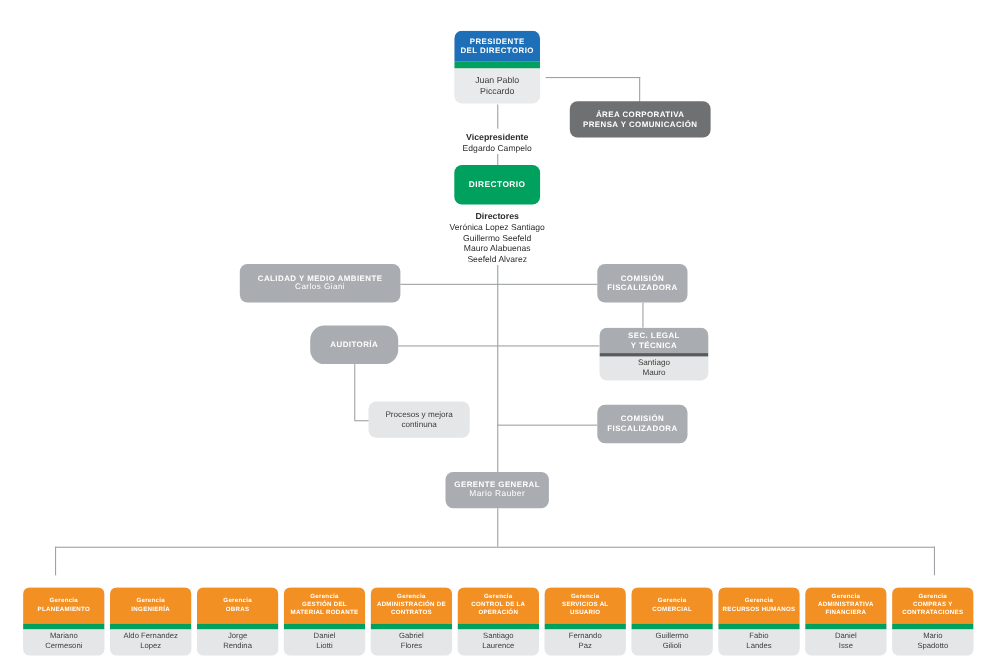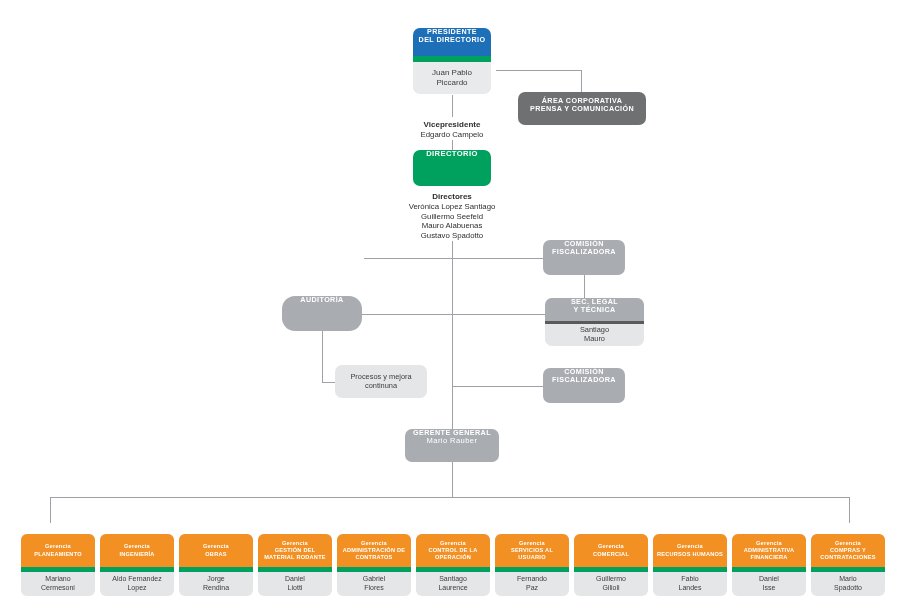--- a/index.html
+++ b/index.html
@@ -33,20 +33,21 @@
     border-radius: 7px;
     overflow: hidden;
     text-align: center;
   }
   .box .hdr {
     font-weight: bold;
     letter-spacing: 0.4px;
     line-height: 1.18;
     display: flex;
     align-items: center;
+    justify-content: center;
     flex-direction: column;
     box-sizing: border-box;
   }
   .box .bdy {
     line-height: 1.2;
     display: flex;
     align-items: center;
     justify-content: center;
     flex-direction: column;
     box-sizing: border-box;
@@ -215,23 +216,29 @@
 
   <div class="box" id="directorio">
     <div class="hdr">DIRECTORIO</div>
   </div>
 
   <div class="lbl" id="dir-lbl">
     <div class="t1">Directores</div>
     <div class="t2">Verónica Lopez Santiago</div>
     <div class="t2">Guillermo Seefeld</div>
     <div class="t2">Mauro Alabuenas</div>
-    <div class="t2">Gustavo Spadotto</div>
-  </div>
-
+    <div class="t2">Seefeld Alvarez</div>
+  </div>
+
+  <div class="box gray" id="calidad">
+    <div class="hdr">
+      <span>CALIDAD Y MEDIO AMBIENTE</span>
+      <span class="sub">Carlos Giani</span>
+    </div>
+  </div>
 
   <div class="box gray" id="comision1">
     <div class="hdr">
       <span>COMISIÓN</span>
       <span>FISCALIZADORA</span>
     </div>
   </div>
 
   <div class="box gray" id="auditoria">
     <div class="hdr">AUDITORÍA</div>

